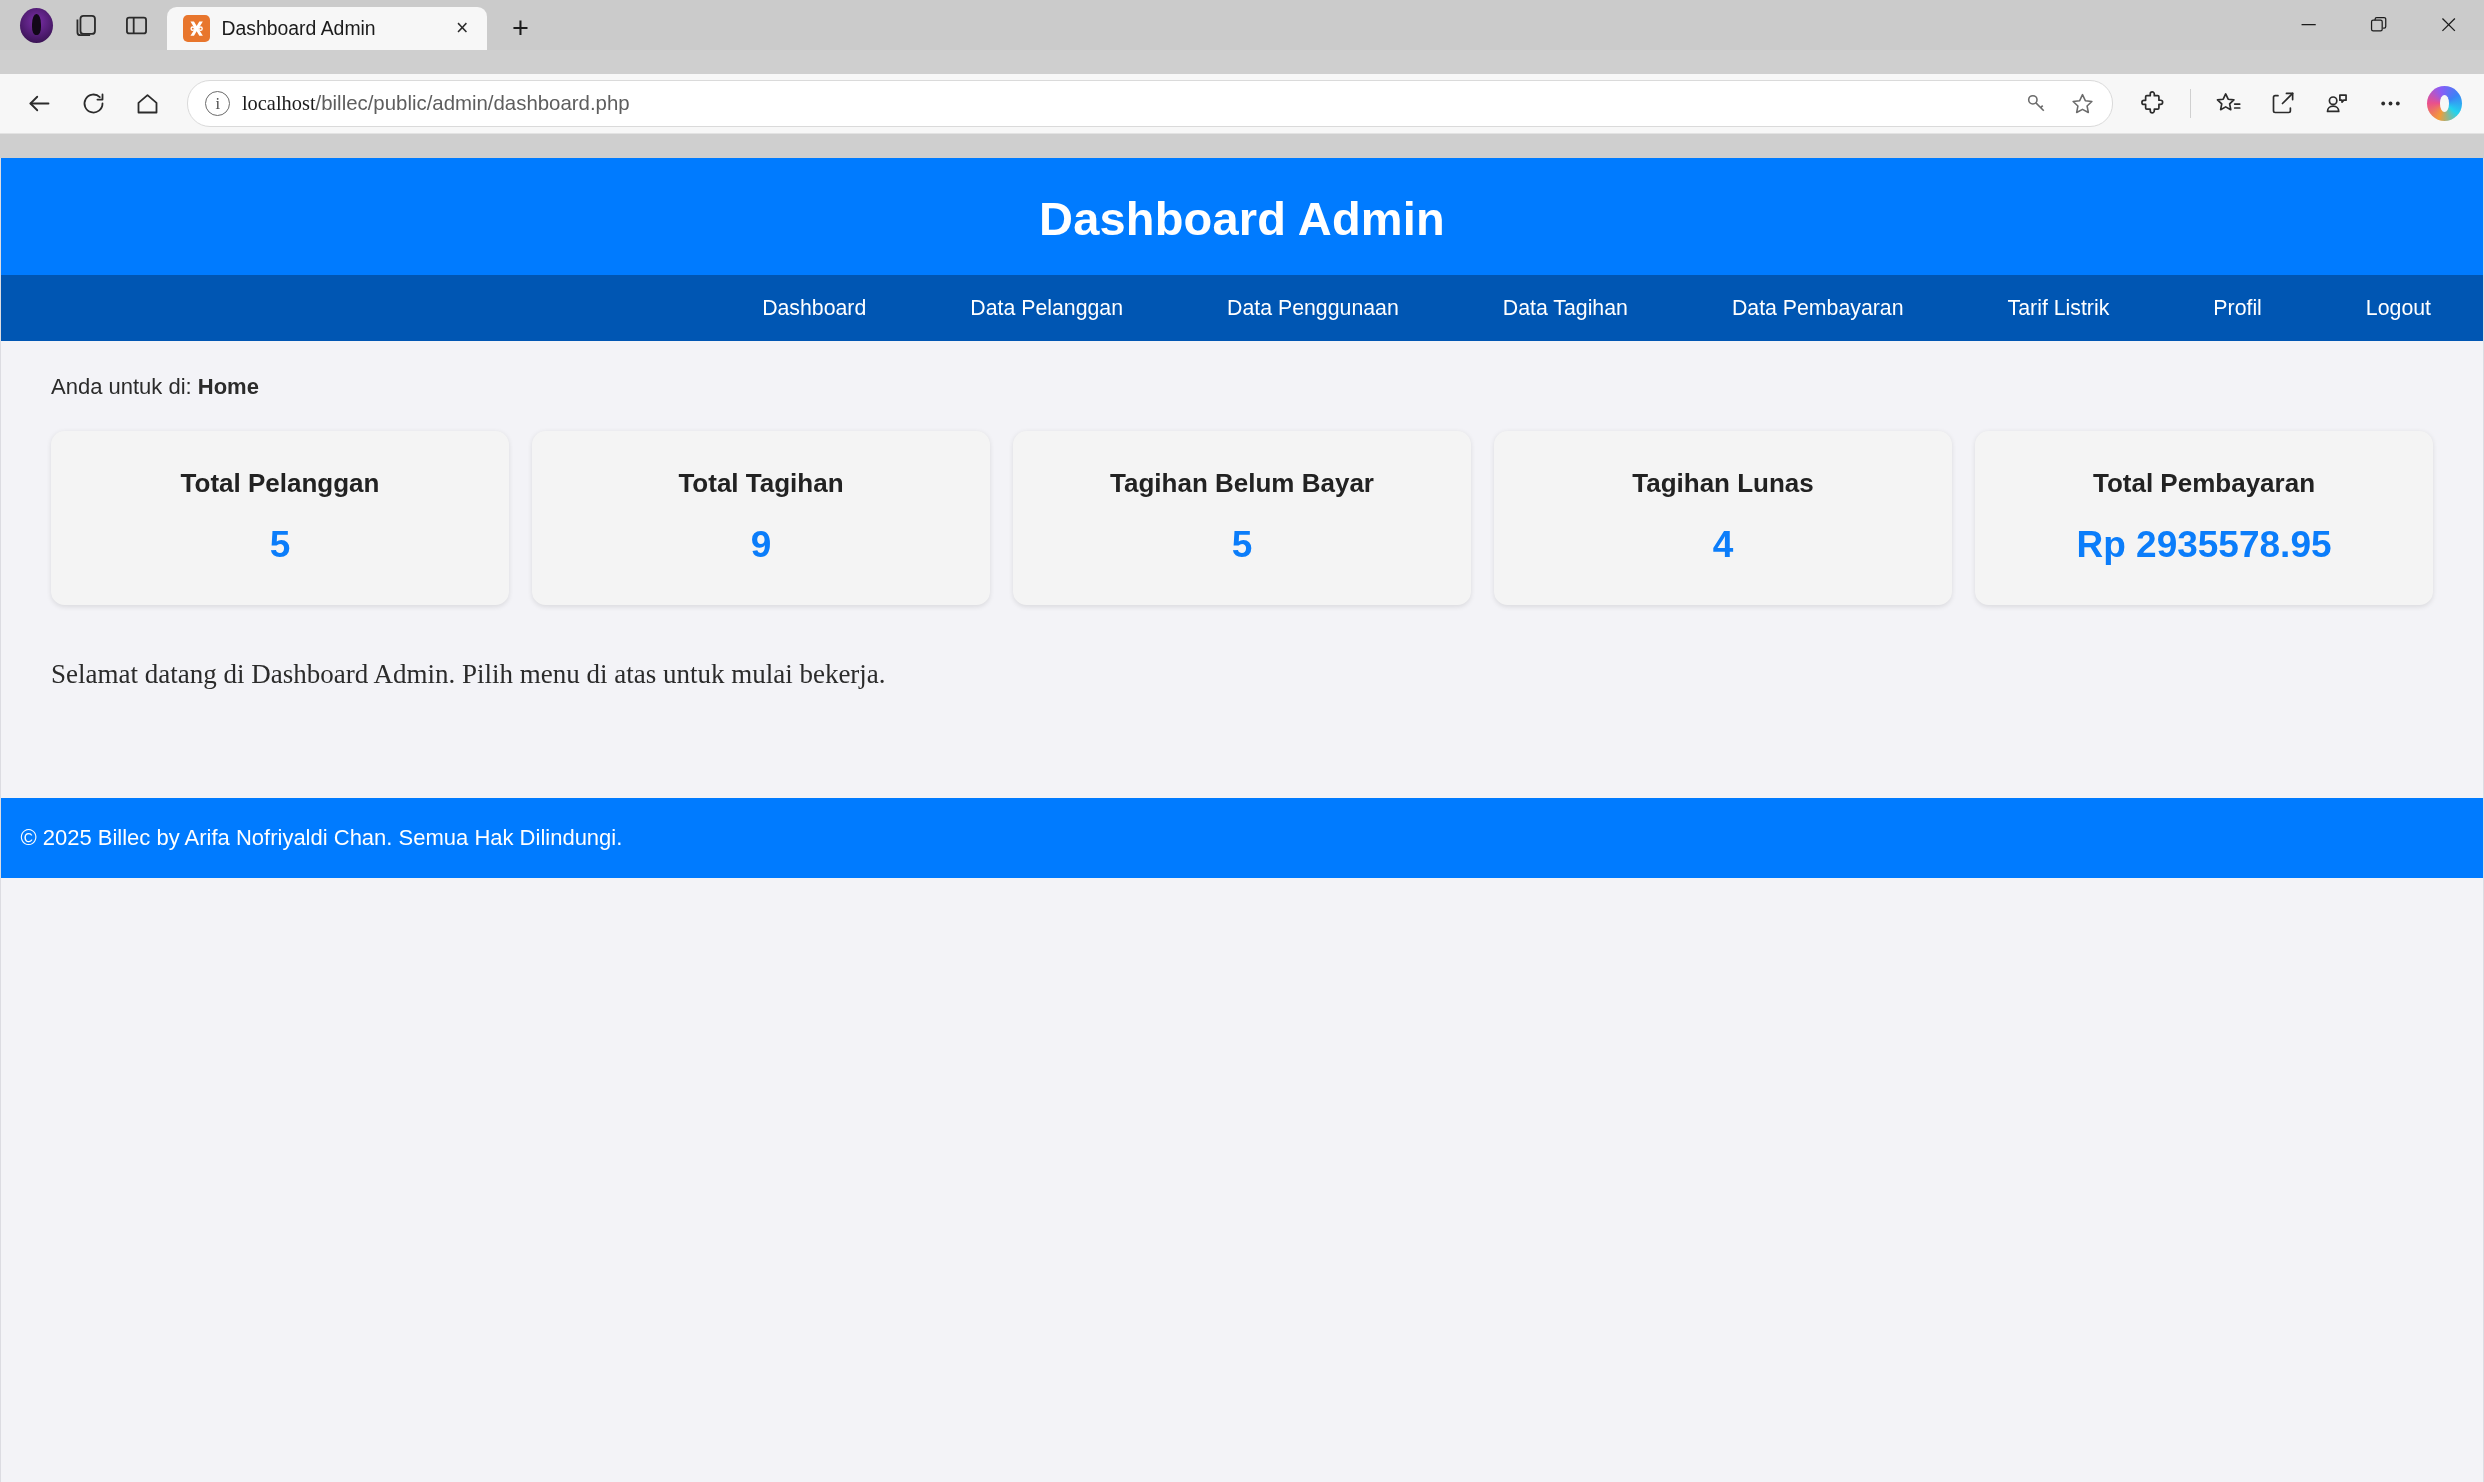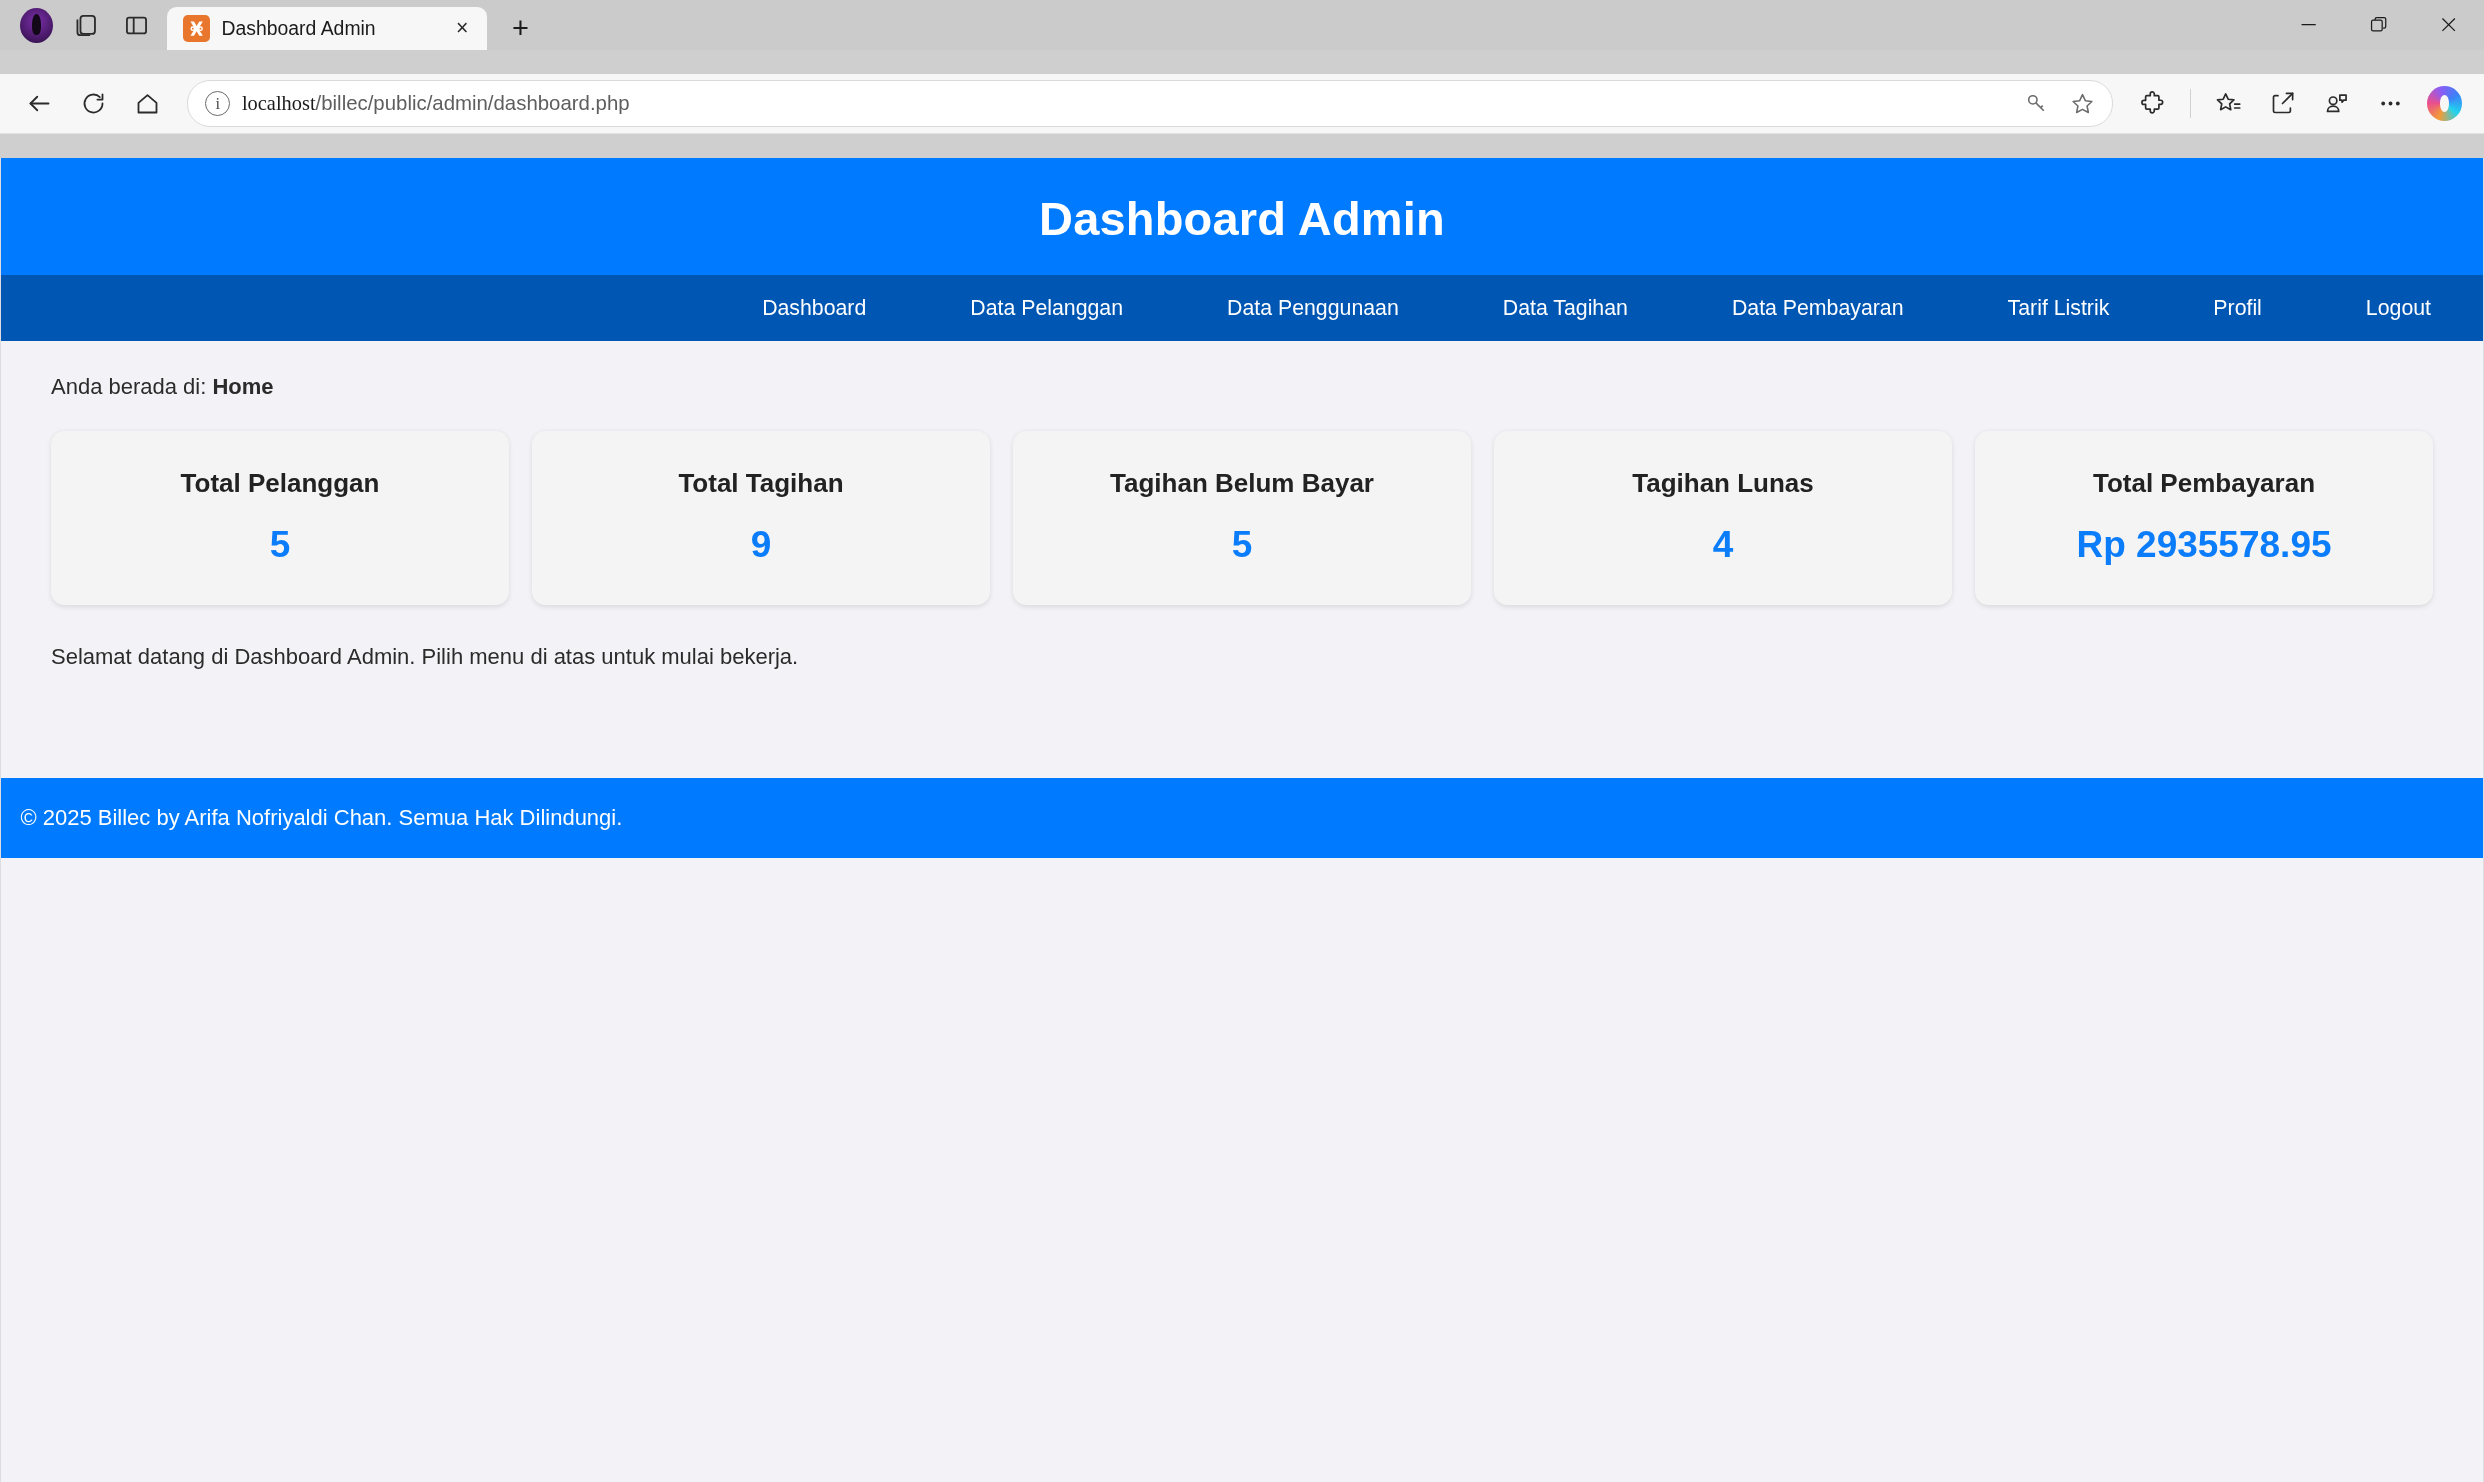--- a/index.html
+++ b/index.html
@@ -123,21 +123,21 @@
   .card {
     flex: 1; background: #f4f4f4; border-radius: 13.6px;
     box-shadow: 0 1.9px 5.8px rgba(0,0,0,0.10);
     padding: 37px 17.5px 39px; text-align: left;
     min-height: 171px; display: flex; flex-direction: column;
     align-items: center; justify-content: flex-start;
   }
   .card-title { font-size: 26px; font-weight: bold; color: #222222; }
   .card-value { font-size: 37px; font-weight: bold; color: #0b7dfa; margin-top: 25px; }
 
-  .welcome-text { font-size: 22px; color: #2b2b2b; margin-top: 39px; }
+  .welcome-text { font-size: 27px; color: #2b2b2b; margin-top: 54px; font-family: Liberation Serif, serif; }
 
   .site-footer {
     background: #007bff; color: #ffffff; text-align: left;
     font-size: 22px; padding: 27px 19.4px; margin-top: 108px;
   }
 </style>
 </head>
 <body>
 
 <div class="browser">
@@ -286,21 +286,21 @@
       <a class="nav-item" href="#">Data Pelanggan</a>
       <a class="nav-item" href="#">Data Penggunaan</a>
       <a class="nav-item" href="#">Data Tagihan</a>
       <a class="nav-item" href="#">Data Pembayaran</a>
       <a class="nav-item" href="#">Tarif Listrik</a>
       <a class="nav-item" href="#">Profil</a>
       <a class="nav-item" href="#">Logout</a>
     </nav>
 
     <div class="content">
-      <div class="breadcrumb"><span>Anda berada di: </span><b>Home</b></div>
+      <div class="breadcrumb"><span>Anda untuk di: </span><b>Home</b></div>
 
       <div class="cards">
         <div class="card">
           <div class="card-title">Total Pelanggan</div>
           <div class="card-value">5</div>
         </div>
         <div class="card">
           <div class="card-title">Total Tagihan</div>
           <div class="card-value">9</div>
         </div>

